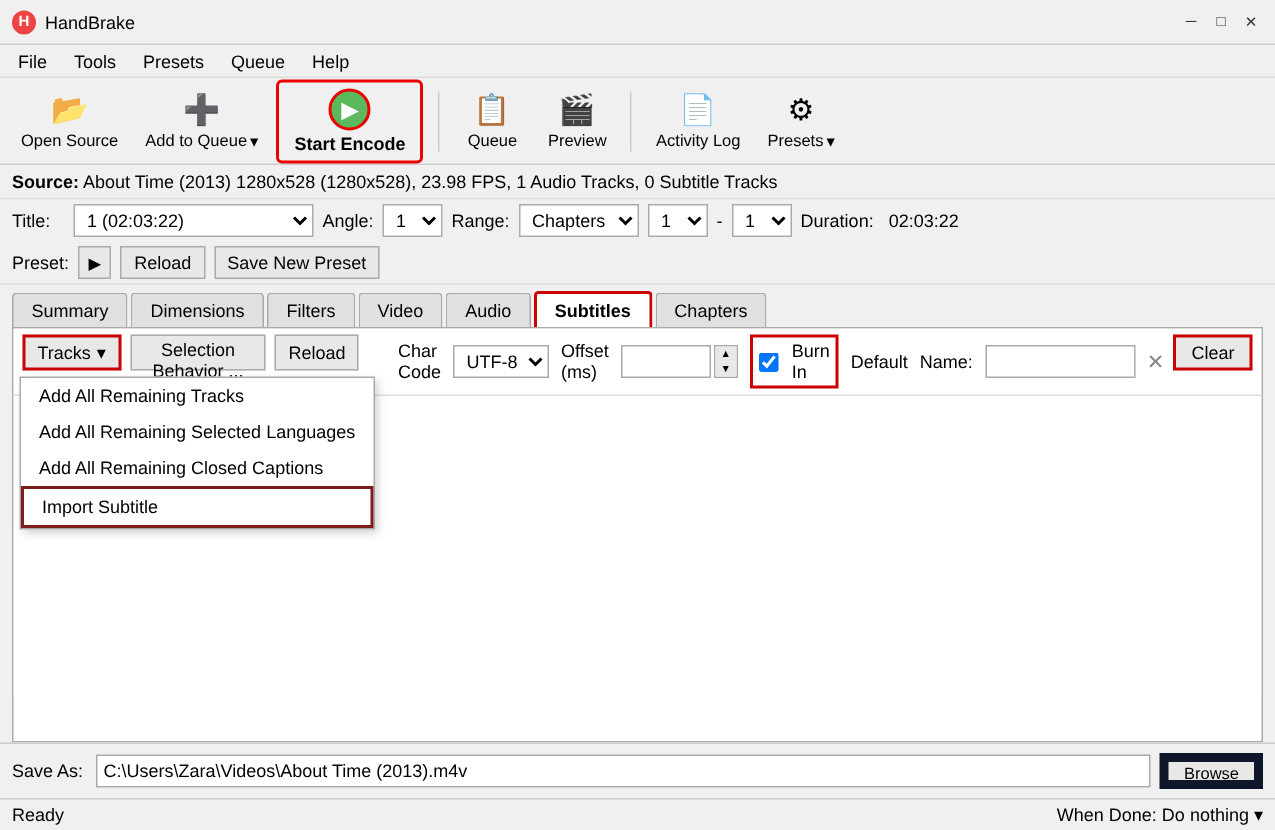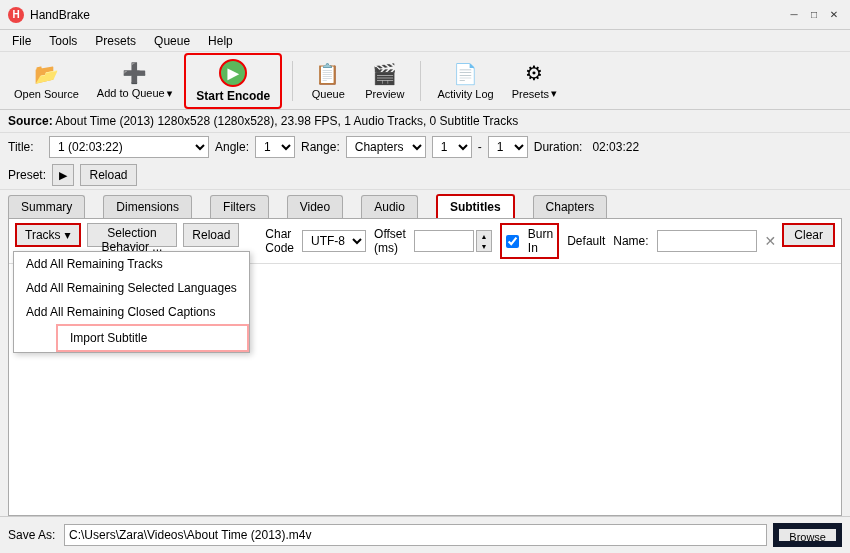--- a/index.html
+++ b/index.html
@@ -157,21 +157,21 @@
       padding: 2px 8px;
       cursor: pointer;
       font-size: 12px;
       height: 22px;
     }
     .tabs-bar {
       display: flex;
       align-items: flex-end;
       padding: 4px 8px 0;
       background: #f0f0f0;
-      gap: 16px;
+      gap: 0;
     }
     .tab {
       padding: 4px 12px;
       border: 1px solid #aaa;
       border-bottom: none;
       background: #e0e0e0;
       cursor: pointer;
       font-size: 12px;
       margin-right: 2px;
       border-radius: 3px 3px 0 0;
@@ -236,22 +236,21 @@
       min-width: 200px;
       box-shadow: 2px 2px 6px rgba(0,0,0,0.2);
     }
     .dropdown-item {
       padding: 5px 12px;
       cursor: pointer;
       font-size: 12px;
       white-space: nowrap;
     }
     .dropdown-item.highlighted {
-      border: 2px solid #fca5a5;
-      margin-left: 42px;
+      border: 2px solid #7f1d1d;
     }
     .content-area {
       background: white;
       height: 200px;
     }
     .save-as-bar {
       display: flex;
       align-items: center;
       padding: 6px 8px;
       gap: 6px;
@@ -435,20 +434,21 @@
       <option>1</option>
     </select>
     <span>Duration:</span>
     <span class="duration-val">02:03:22</span>
   </div>
 
   <div class="preset-row">
     <span class="form-label">Preset:</span>
     <button class="preset-arrow-btn">▶</button>
     <button class="reload-btn">Reload</button>
+    <button class="save-preset-btn">Save New Preset</button>
   </div>
 
   <div class="tabs-and-content">
 
     <div class="tabs-bar">
       <div class="tab">
         <span>Summary</span>
       </div>
       <div class="tab">
         <span>Dimensions</span>
@@ -518,14 +518,22 @@
     </div>
 
   </div>
 
   <div class="save-as-bar">
     <span class="save-as-label">Save As:</span>
     <input type="text" class="save-as-path" value="C:\Users\Zara\Videos\About Time (2013).m4v" style="">
     <button class="browse-btn">Browse</button>
   </div>
 
+  <div class="status-bar">
+    <span>Ready</span>
+    <span>
+      <span>When Done:</span>
+      <span>Do nothing</span>
+      <span>▾</span>
+    </span>
+  </div>
 
 </div>
 
 </body></html>

